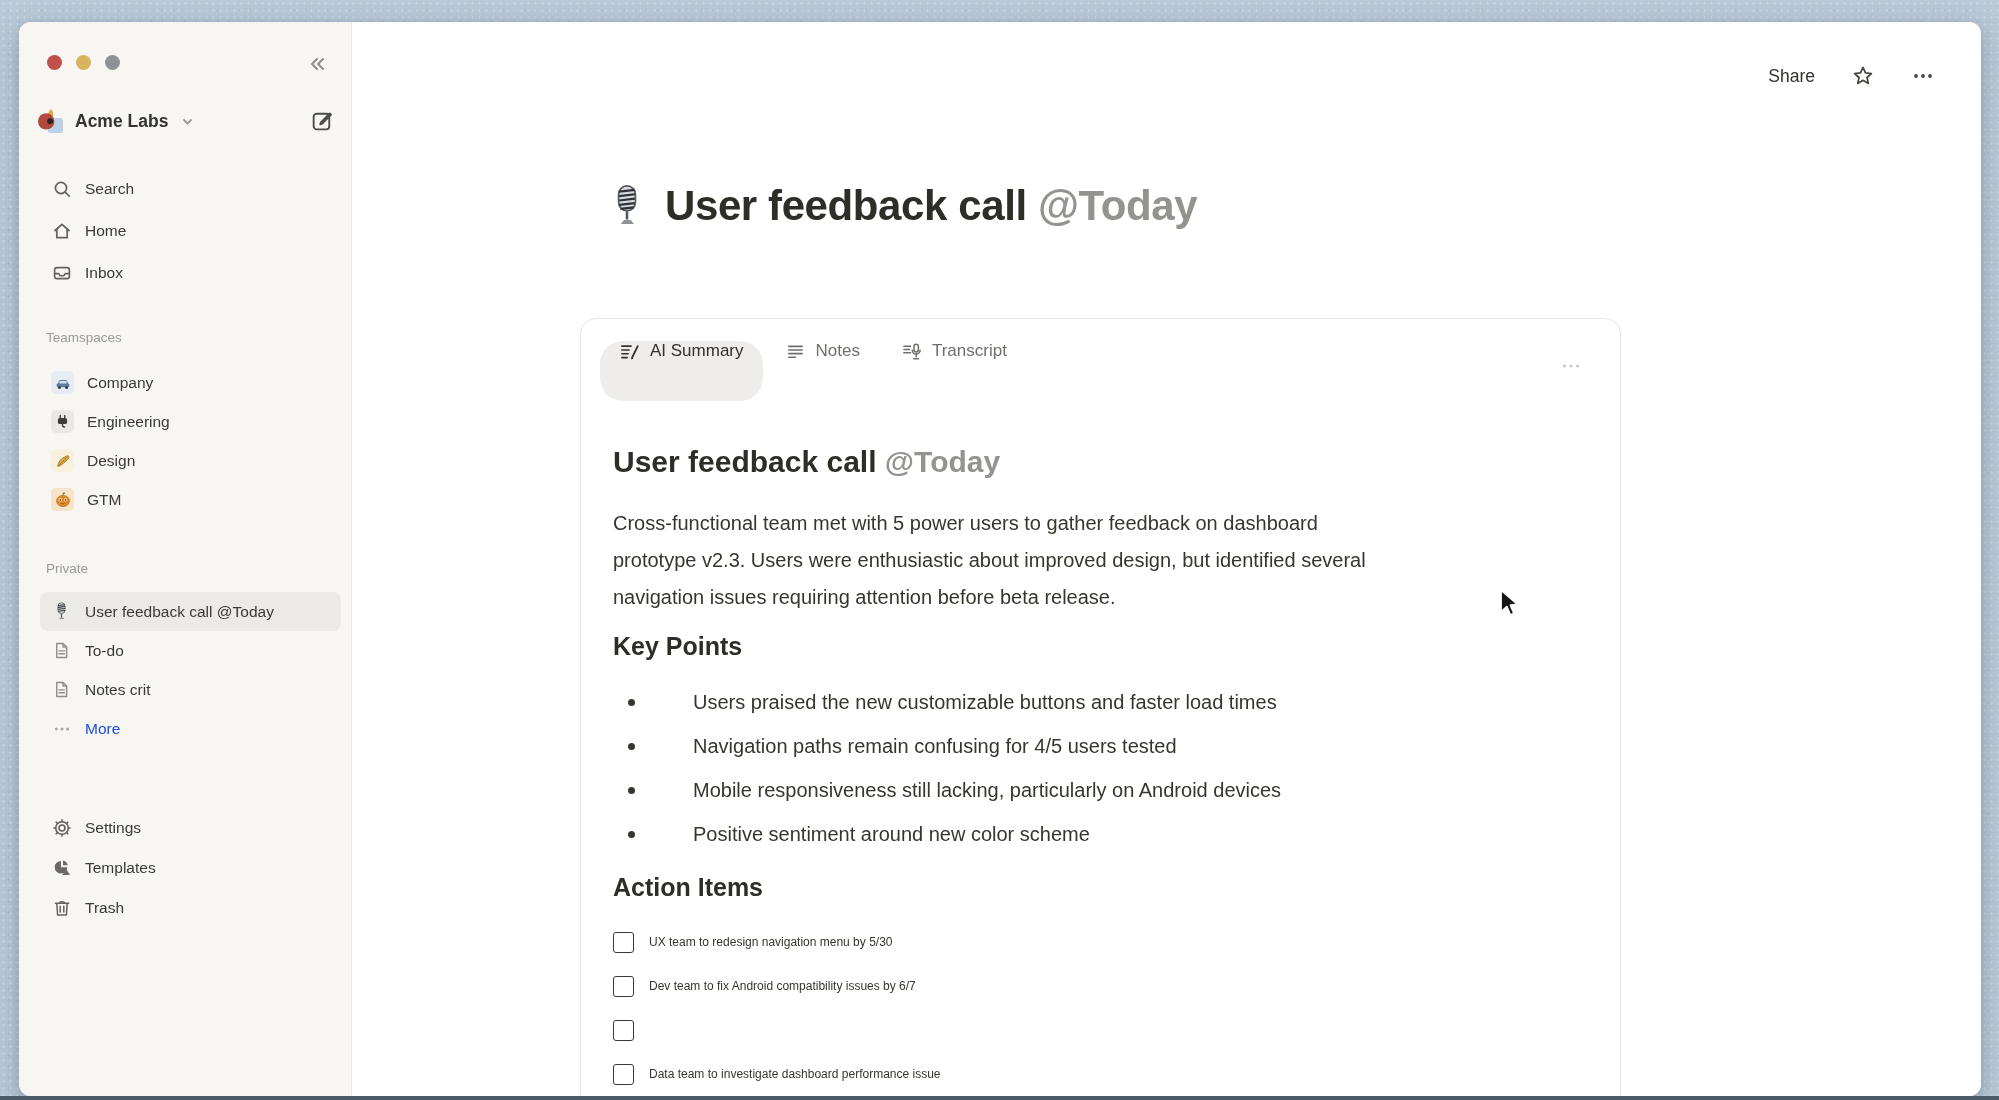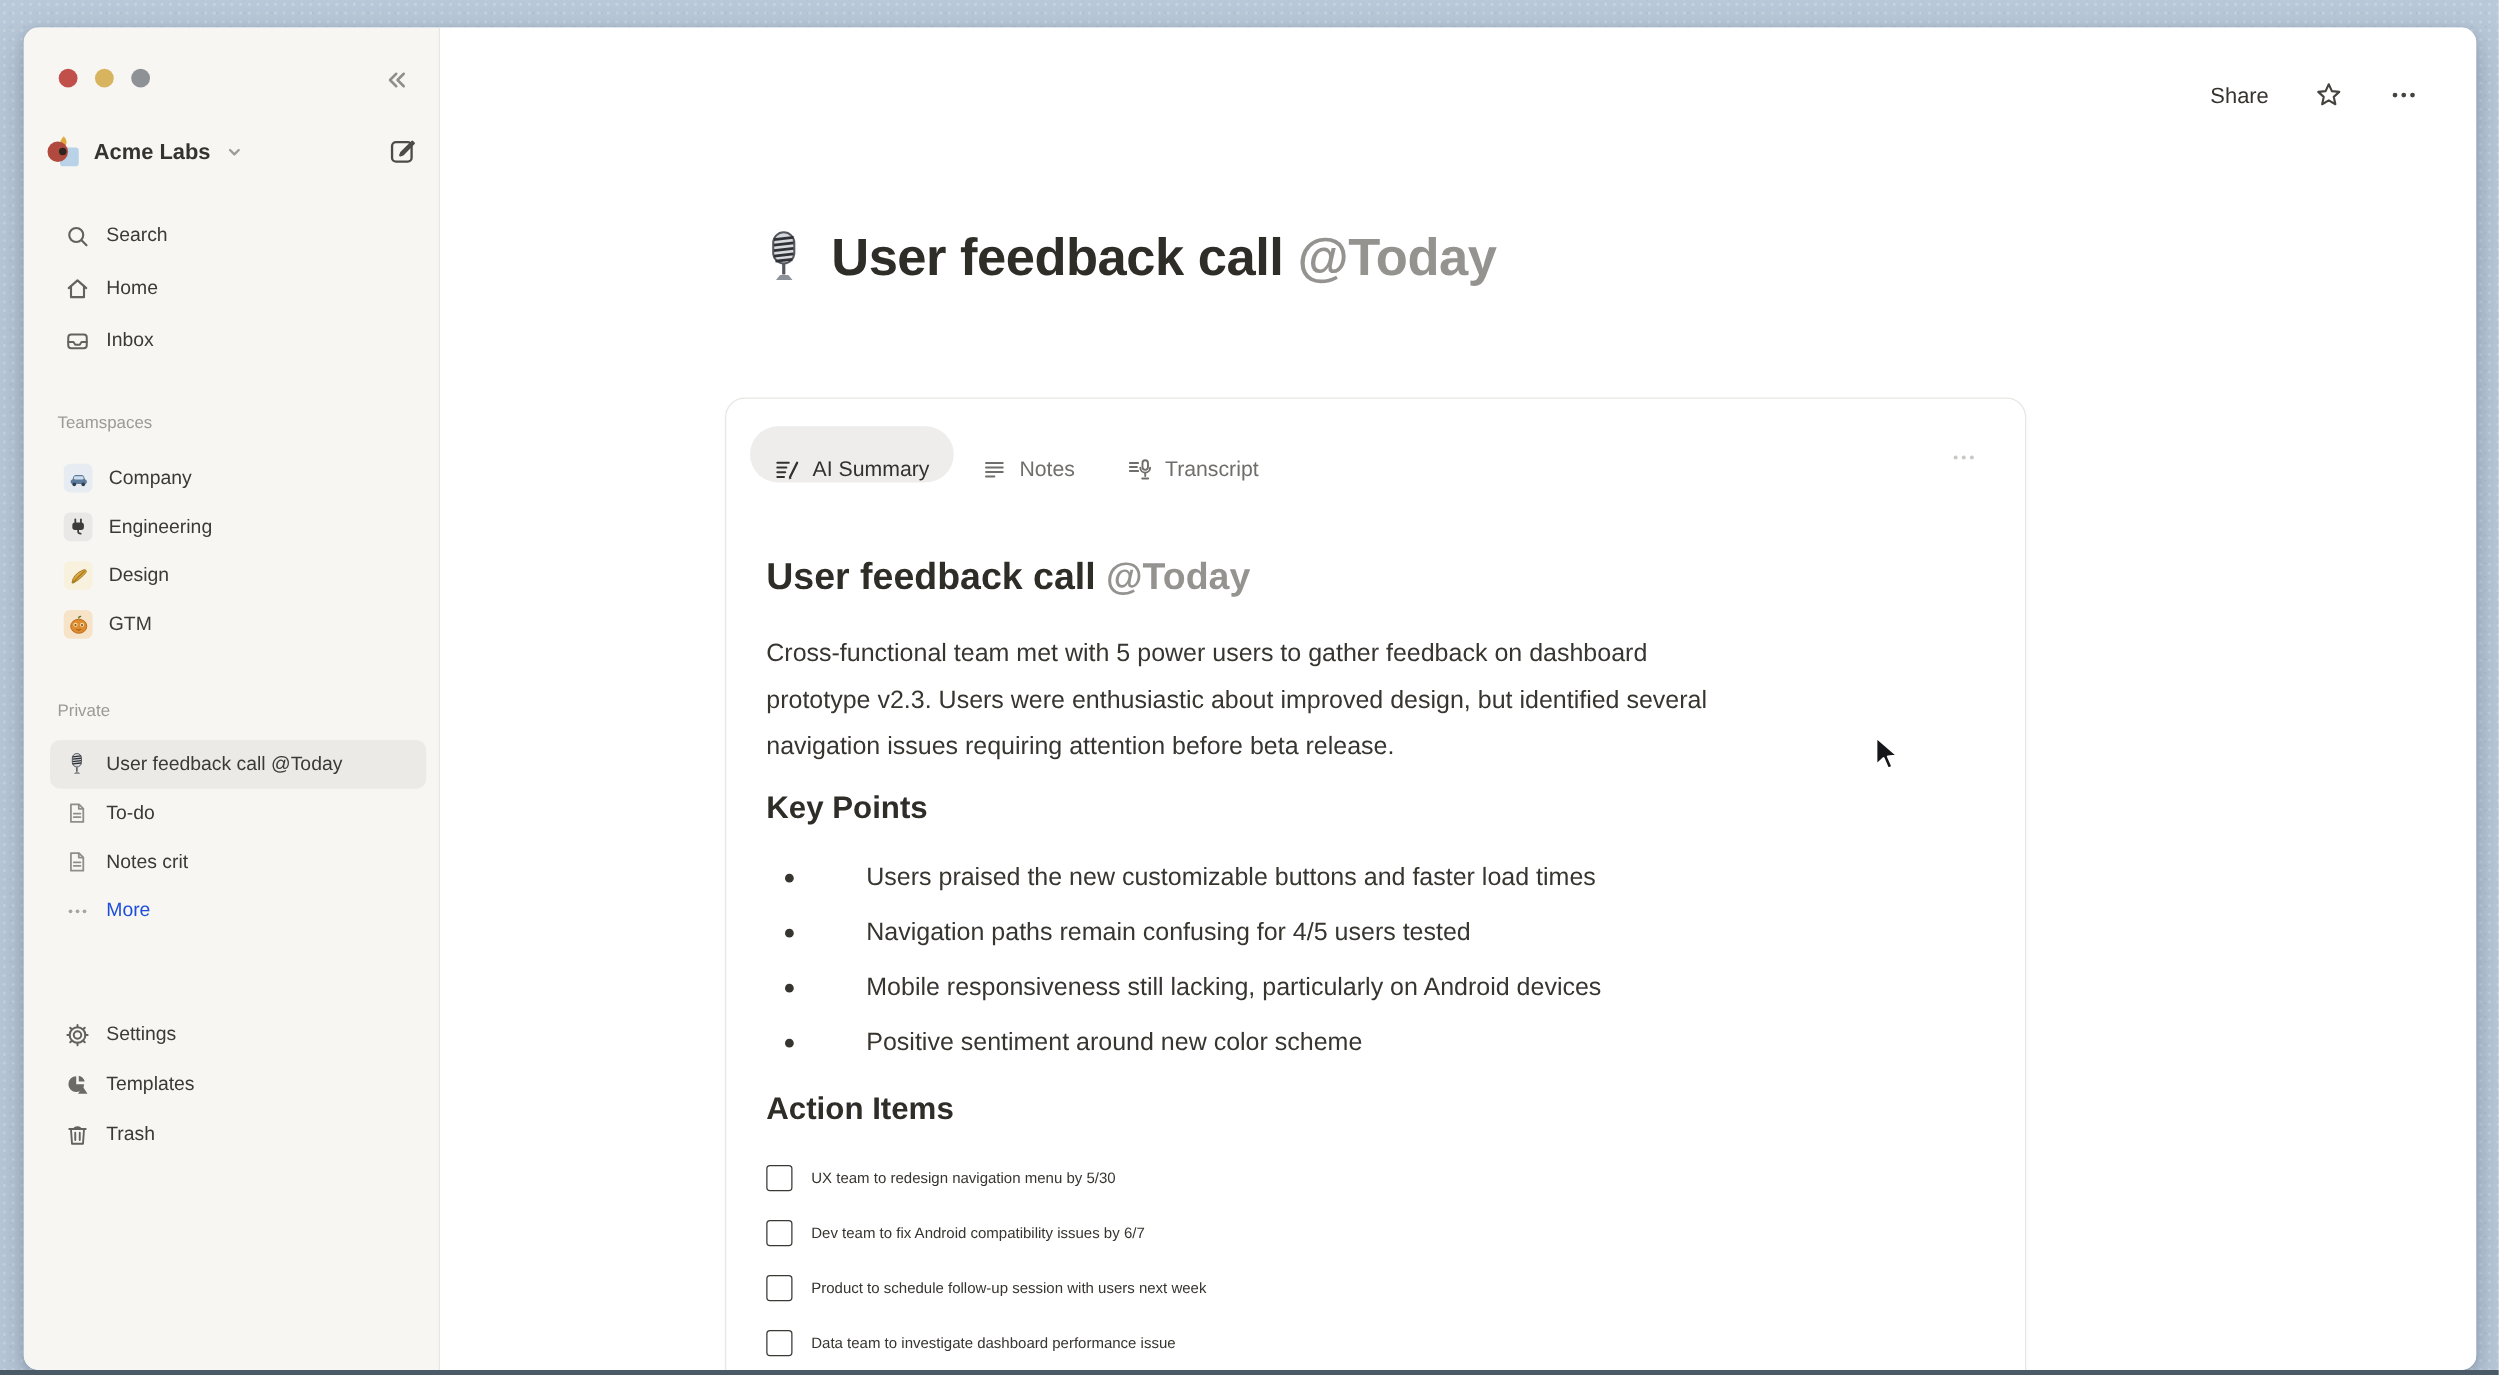--- a/index.html
+++ b/index.html
@@ -51,21 +51,21 @@
   .top-actions { position:absolute; top:42px; right:46px; display:flex; align-items:center; gap:36px; }
   .share { font-size:17.5px; font-weight:500; color:#35332e; }
   .icon-btn { display:flex; align-items:center; justify-content:center; color:#45443f; }
   .page-title { position:absolute; left:253px; top:158px; display:flex; align-items:flex-start; gap:16px; }
   .page-title h1 { font-size:42px; font-weight:700; color:#2f2d28; letter-spacing:-.4px; line-height:52px; }
   .mention { color:#949390; }
   .card { position:absolute; left:228px; top:296px; width:1041px; height:830px;
     background:#fff; border:1px solid #e8e7e4; border-radius:16px;
     box-shadow:0 2px 6px rgba(0,0,0,.025); }
   .tabs { position:absolute; top:22px; left:19px; display:flex; align-items:center; gap:3px; }
-  .tab { display:flex; align-items:flex-end; gap:10px; height:45px; padding:0 19px;
+  .tab { display:flex; align-items:flex-start; gap:10px; height:60px; padding:0 19px;
     border-radius:23px; font-size:17px; color:#6f6e6b; font-weight:500; }
   .tab .tic { display:flex; color:#6f6e6b; }
   .tab.active { background:#efedeb; color:#33312d; }
   .tab.active .tic { color:#33312d; }
   .card-menu { position:absolute; top:36px; right:38px; color:#c9c8c5; }
   .card-body { position:absolute; top:126px; left:32px; right:32px; }
   .card-body h2 { font-size:30px; font-weight:700; color:#2f2d28; line-height:34px; }
   .summary { margin-top:26px; font-size:20px; line-height:37px; color:#37352f; }
   .card-body h3 { font-size:25px; font-weight:700; color:#2f2d28; line-height:28px; }
   .h3-keypoints { margin-top:16px; }
@@ -399,21 +399,20 @@
           <div class="check-row">
             <span class="checkbox"></span>
             <span>UX team to redesign navigation menu by 5/30</span>
           </div>
           <div class="check-row">
             <span class="checkbox"></span>
             <span>Dev team to fix Android compatibility issues by 6/7</span>
           </div>
           <div class="check-row">
             <span class="checkbox"></span>
-            <span>Product to schedule follow-up session with users next week</span>
           </div>
           <div class="check-row">
             <span class="checkbox"></span>
             <span>Data team to investigate dashboard performance issue</span>
           </div>
         </div>
       </div>
     </div>
   </div>
 </div>

